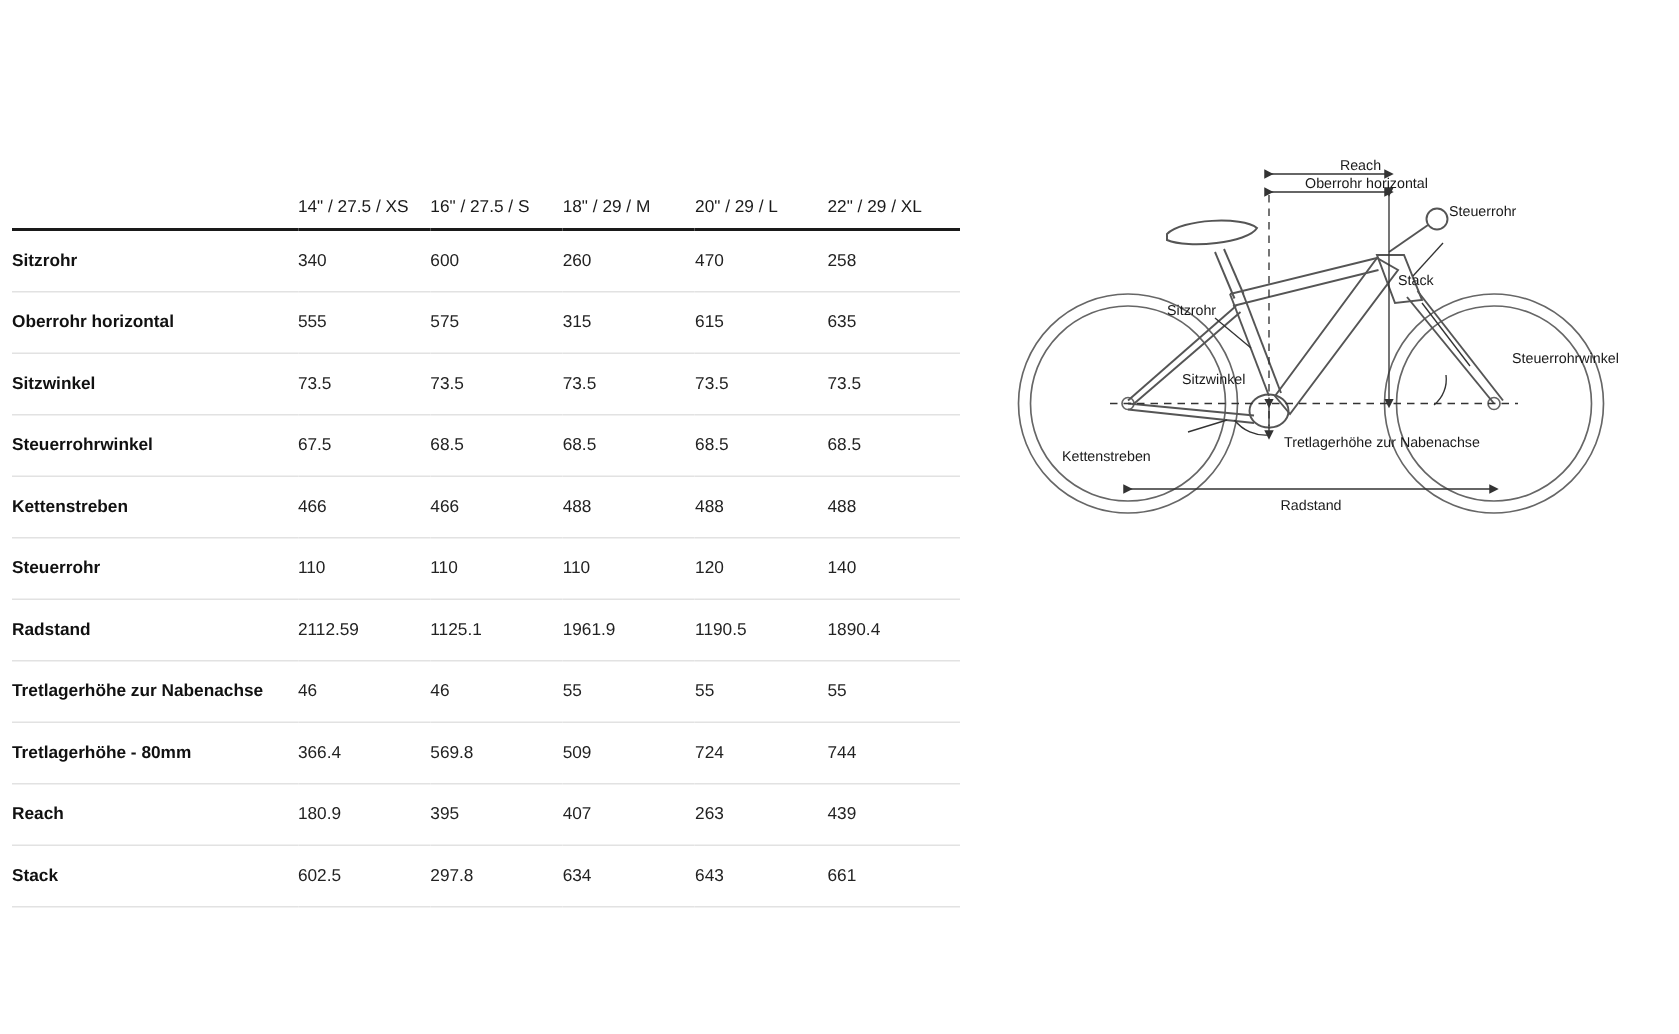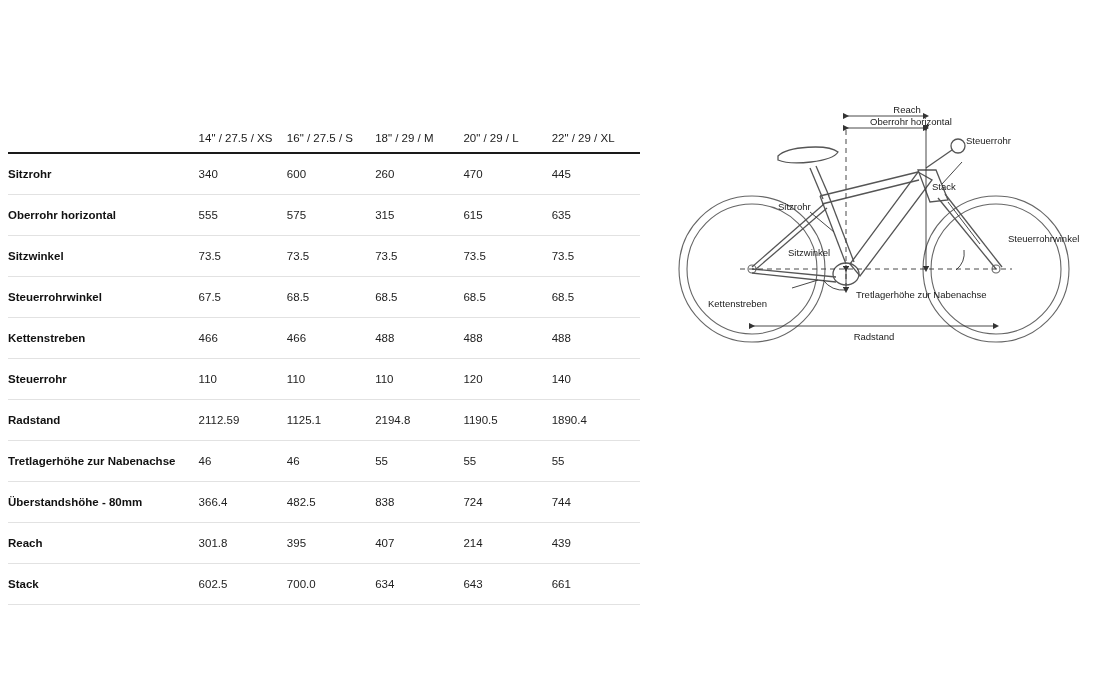--- a/index.html
+++ b/index.html
@@ -102,21 +102,21 @@
           <th class="sizehdr">22" / 29 / XL</th>
         </tr>
       </thead>
       <tbody>
         <tr>
           <td class="rowlabel">Sitzrohr</td>
           <td class="val">340</td>
           <td class="val">600</td>
           <td class="val">260</td>
           <td class="val">470</td>
-          <td class="val">445</td>
+          <td class="val">258</td>
         </tr>
         <tr>
           <td class="rowlabel">Oberrohr horizontal</td>
           <td class="val">555</td>
           <td class="val">575</td>
           <td class="val">315</td>
           <td class="val">615</td>
           <td class="val">635</td>
         </tr>
         <tr>
@@ -148,52 +148,52 @@
           <td class="val">110</td>
           <td class="val">110</td>
           <td class="val">110</td>
           <td class="val">120</td>
           <td class="val">140</td>
         </tr>
         <tr>
           <td class="rowlabel">Radstand</td>
           <td class="val">2112.59</td>
           <td class="val">1125.1</td>
-          <td class="val">2194.8</td>
+          <td class="val">1961.9</td>
           <td class="val">1190.5</td>
           <td class="val">1890.4</td>
         </tr>
         <tr>
           <td class="rowlabel">Tretlagerhöhe zur Nabenachse</td>
           <td class="val">46</td>
           <td class="val">46</td>
           <td class="val">55</td>
           <td class="val">55</td>
           <td class="val">55</td>
         </tr>
         <tr>
-          <td class="rowlabel">Überstandshöhe - 80mm</td>
+          <td class="rowlabel">Tretlagerhöhe - 80mm</td>
           <td class="val">366.4</td>
-          <td class="val">482.5</td>
-          <td class="val">838</td>
+          <td class="val">569.8</td>
+          <td class="val">509</td>
           <td class="val">724</td>
           <td class="val">744</td>
         </tr>
         <tr>
           <td class="rowlabel">Reach</td>
-          <td class="val">301.8</td>
+          <td class="val">180.9</td>
           <td class="val">395</td>
           <td class="val">407</td>
-          <td class="val">214</td>
+          <td class="val">263</td>
           <td class="val">439</td>
         </tr>
         <tr>
           <td class="rowlabel">Stack</td>
           <td class="val">602.5</td>
-          <td class="val">700.0</td>
+          <td class="val">297.8</td>
           <td class="val">634</td>
           <td class="val">643</td>
           <td class="val">661</td>
         </tr>
       </tbody>
     </table>
   </div>
 
   <div class="diagram">
     <svg width="452" height="290" viewBox="0 0 452 290" xmlns="http://www.w3.org/2000/svg">

